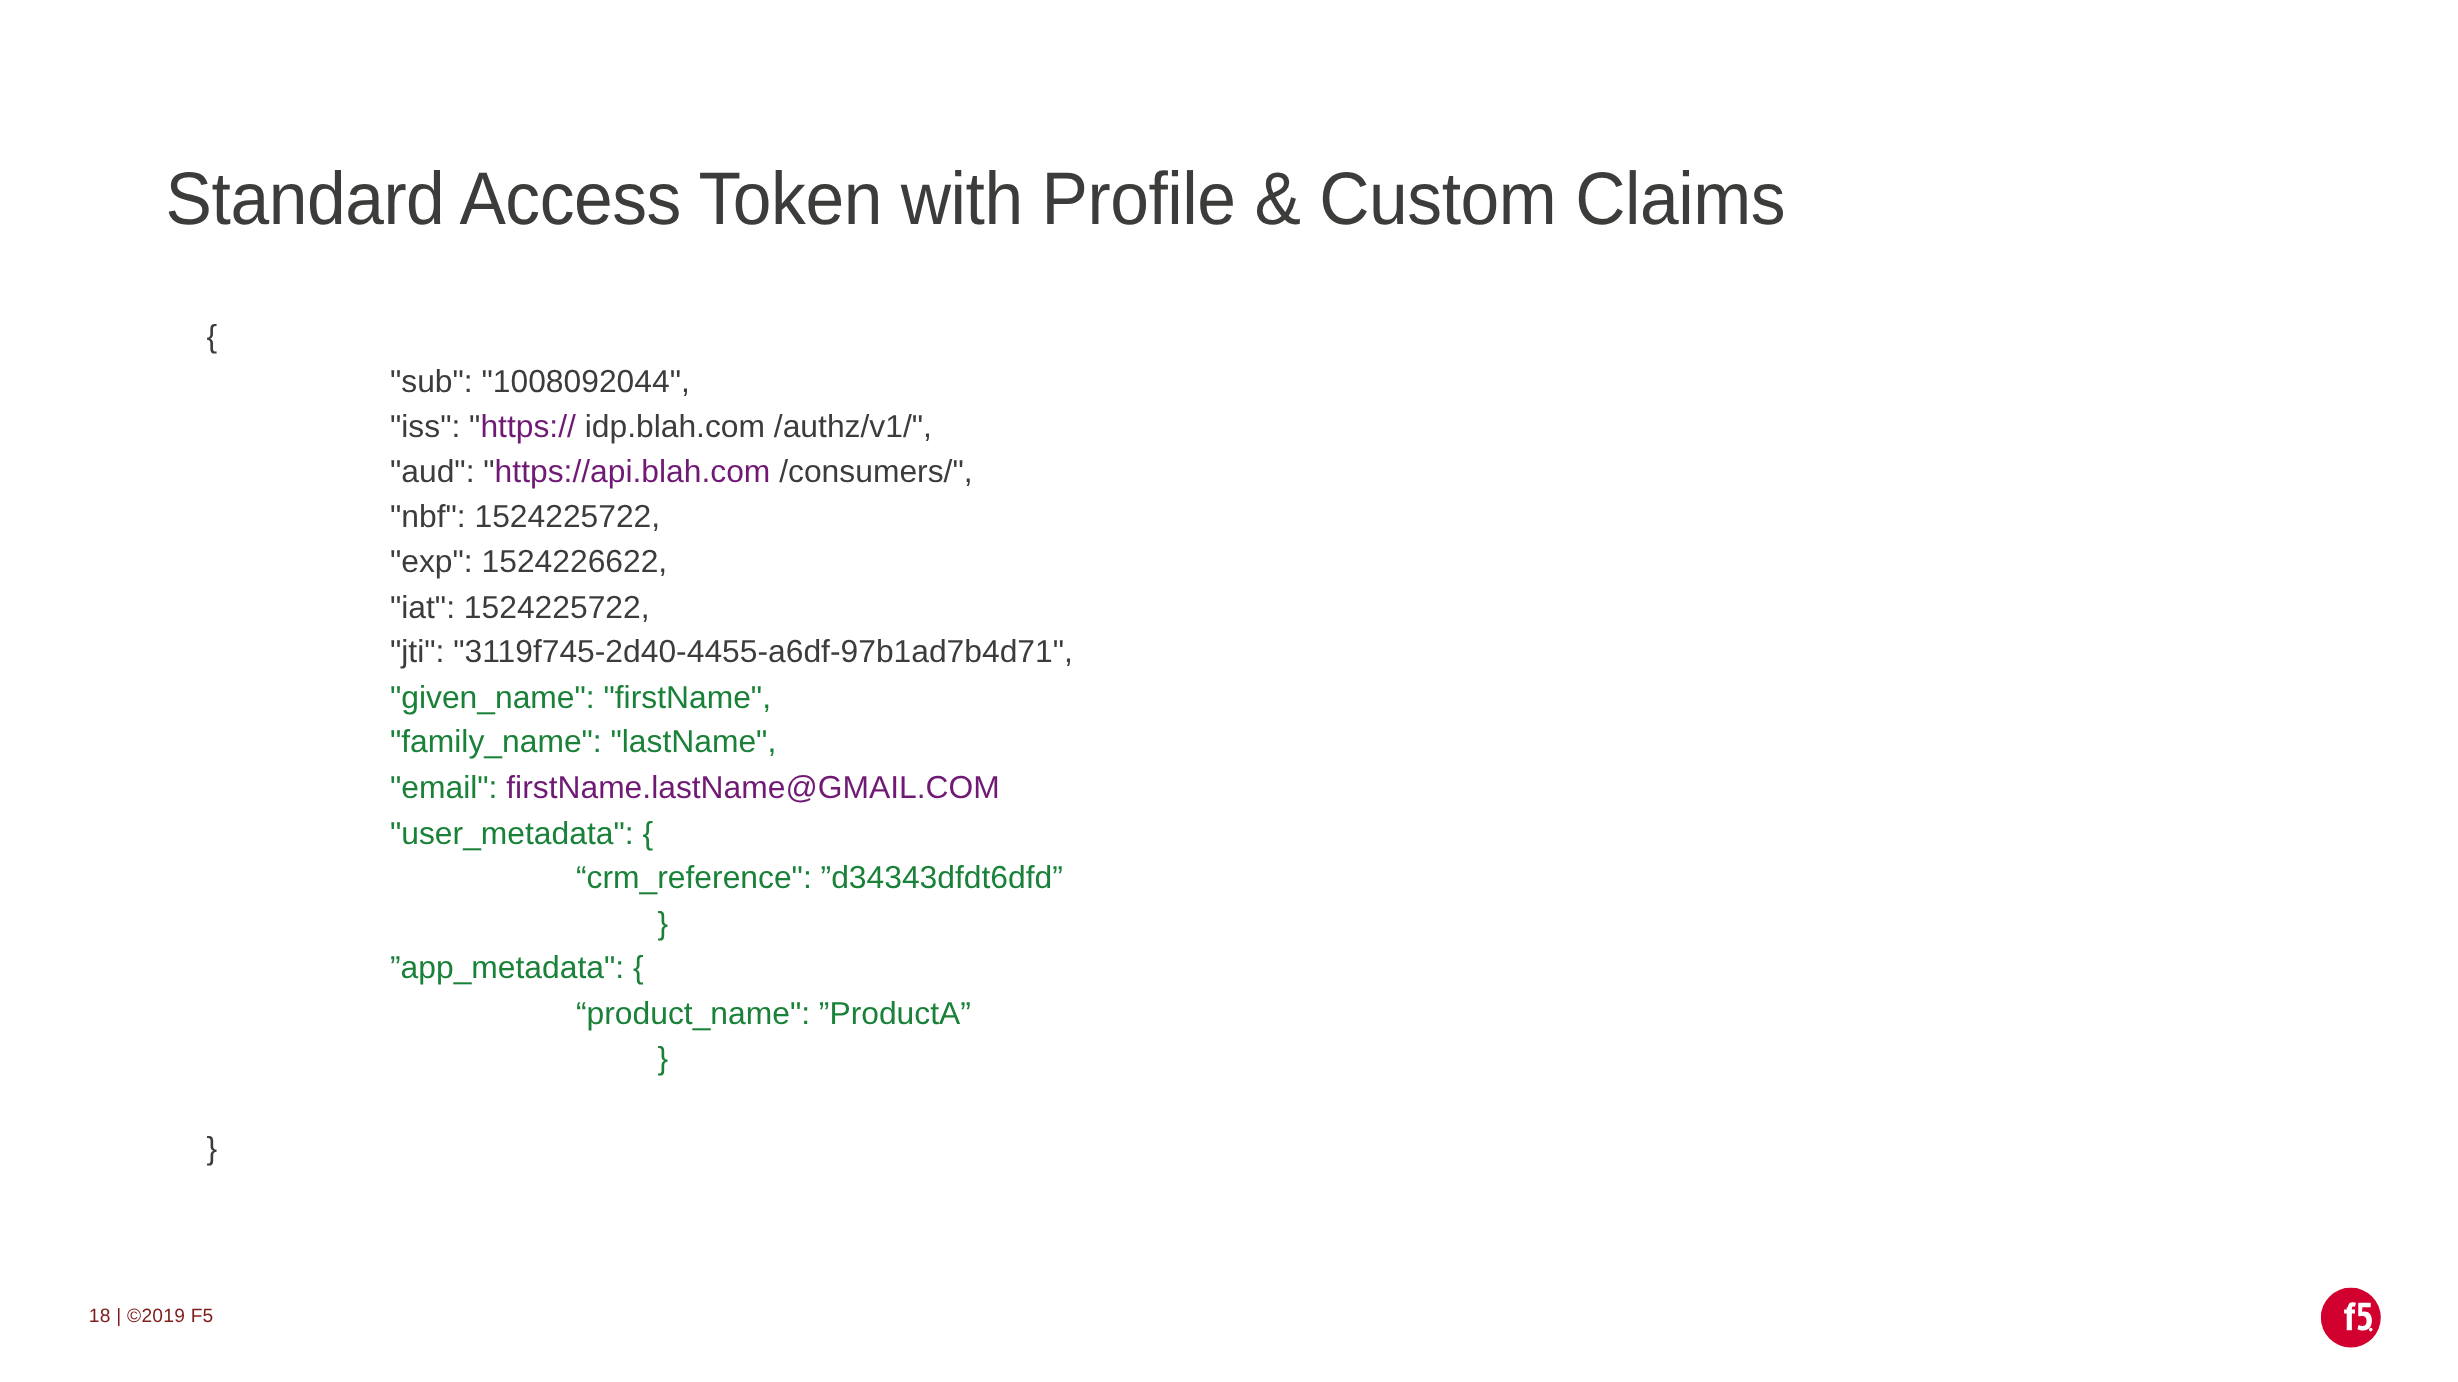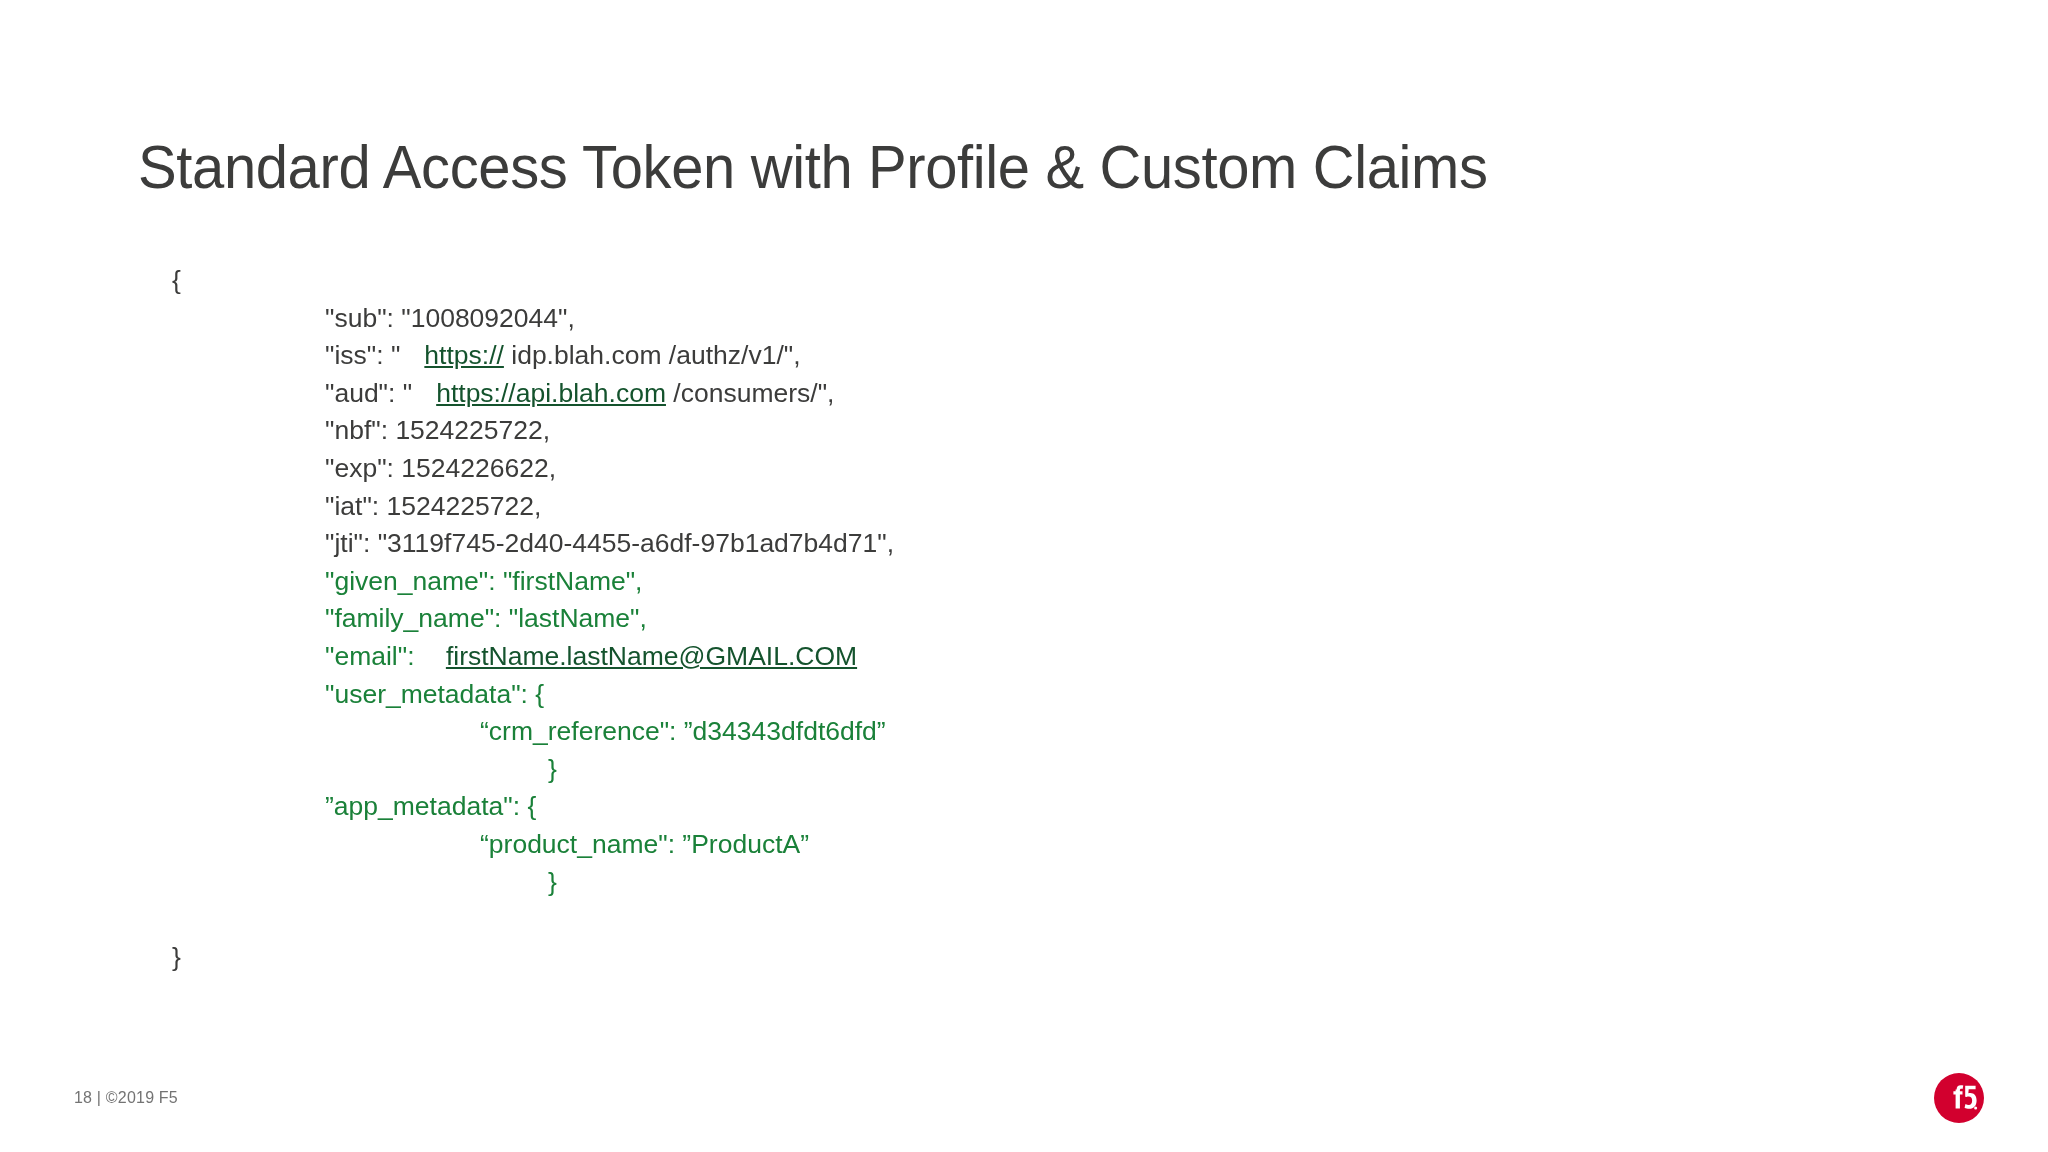--- a/index.html
+++ b/index.html
@@ -59,29 +59,29 @@
   }
 
   
   .ind-0 { padding-left: 172px; }
   .ind-1 { padding-left: 325px; }
   .ind-2 { padding-left: 480px; }
   .ind-2b { padding-left: 548px; }
 
   .tok-black { color: #3c3c3b; }
   .tok-green { color: #1a8139; }
-  .tok-link  { color: #14532d; text-decoration: underline; text-underline-offset: 2px; margin-left: 24px; }
+  .tok-link  { color: #701a75; text-underline-offset: 2px; }
 
   
   .footer-note {
     position: absolute;
     left: 74px;
     top: 1089px;
     font-size: 16px;
-    color: #737373;
+    color: #7f1d1d;
     letter-spacing: 0.2px;
     white-space: nowrap;
   }
 
   
   .logo {
     position: absolute;
     left: 1934px;
     top: 1073px;
     width: 54px;

